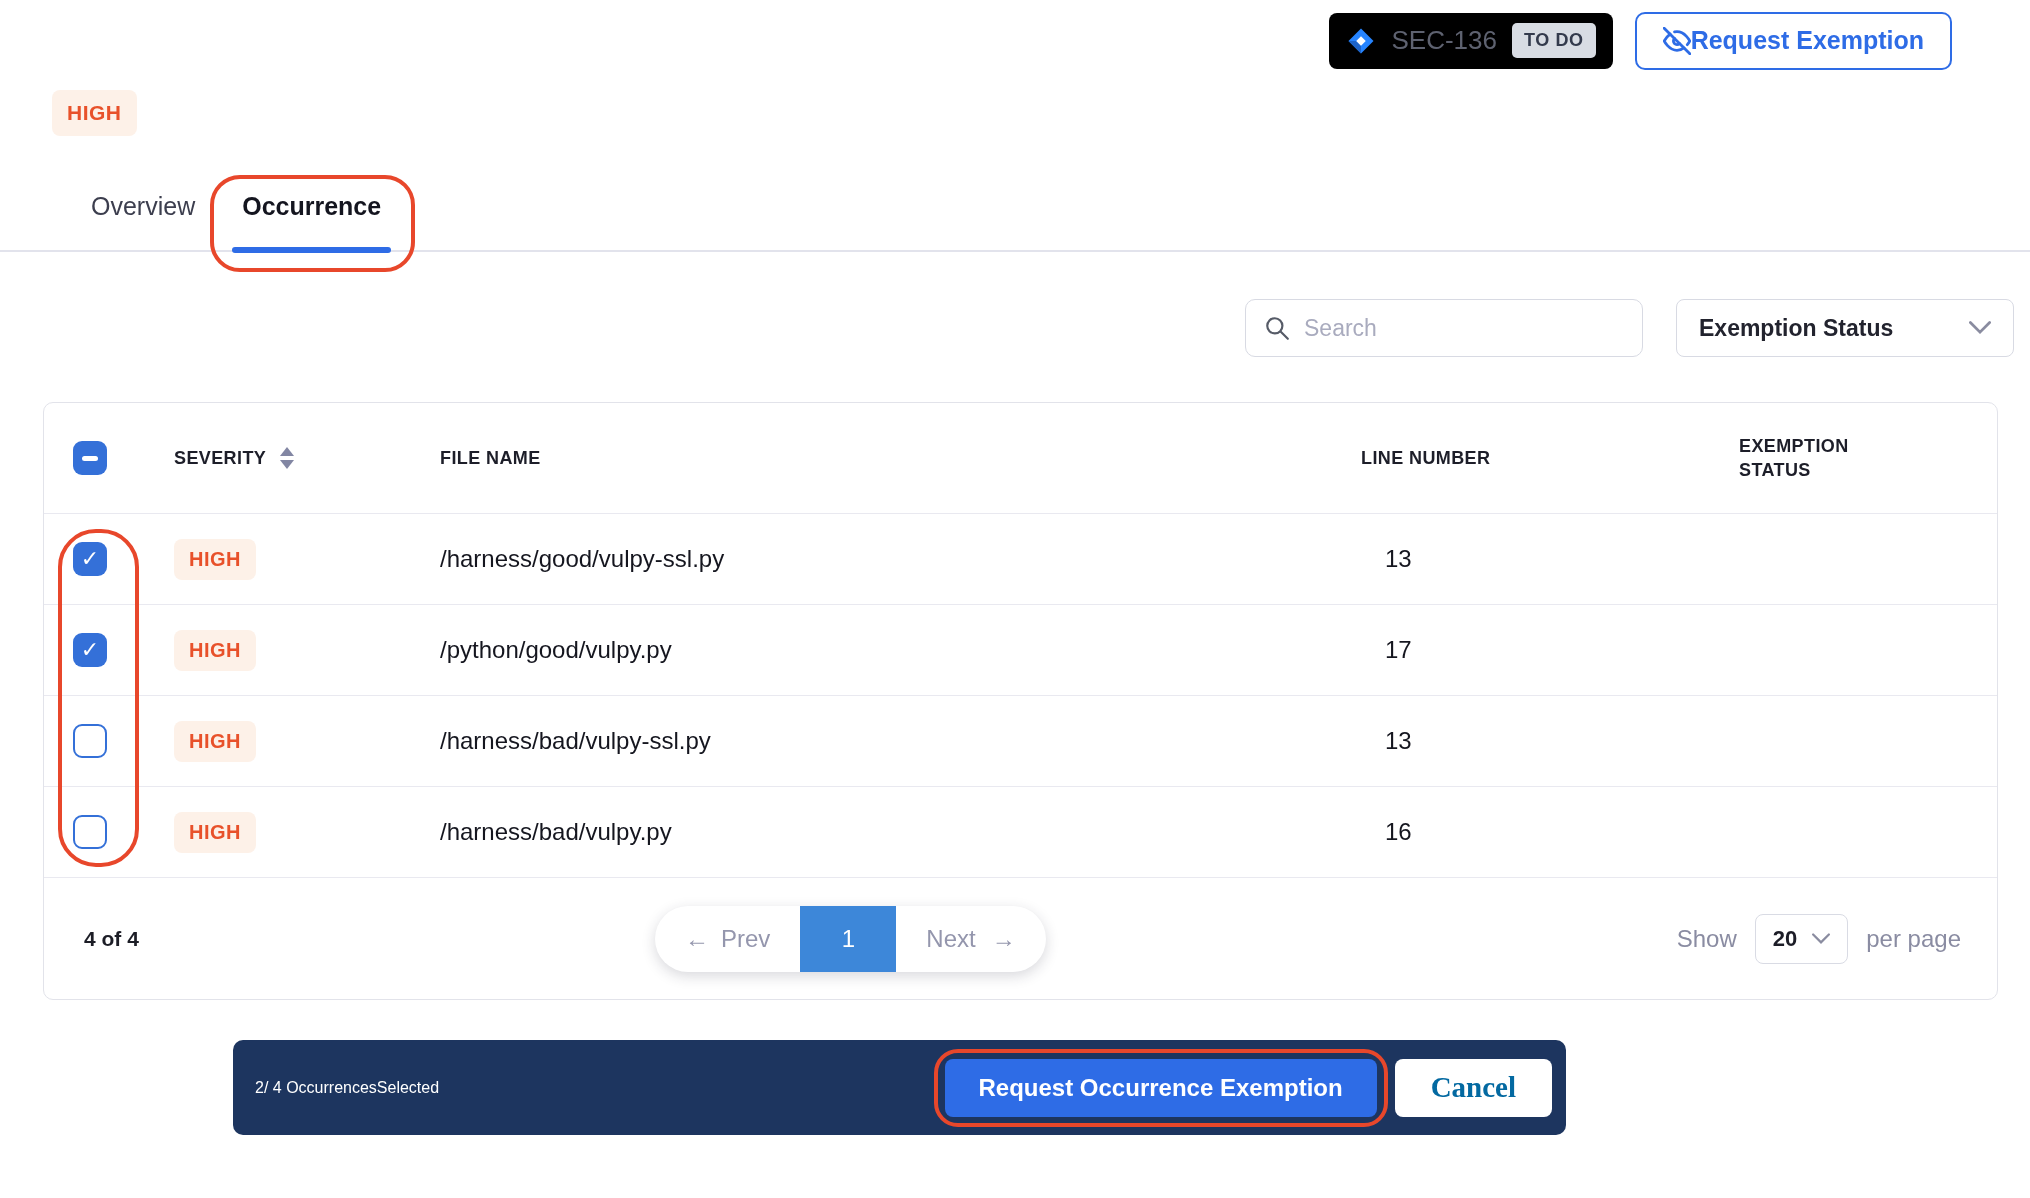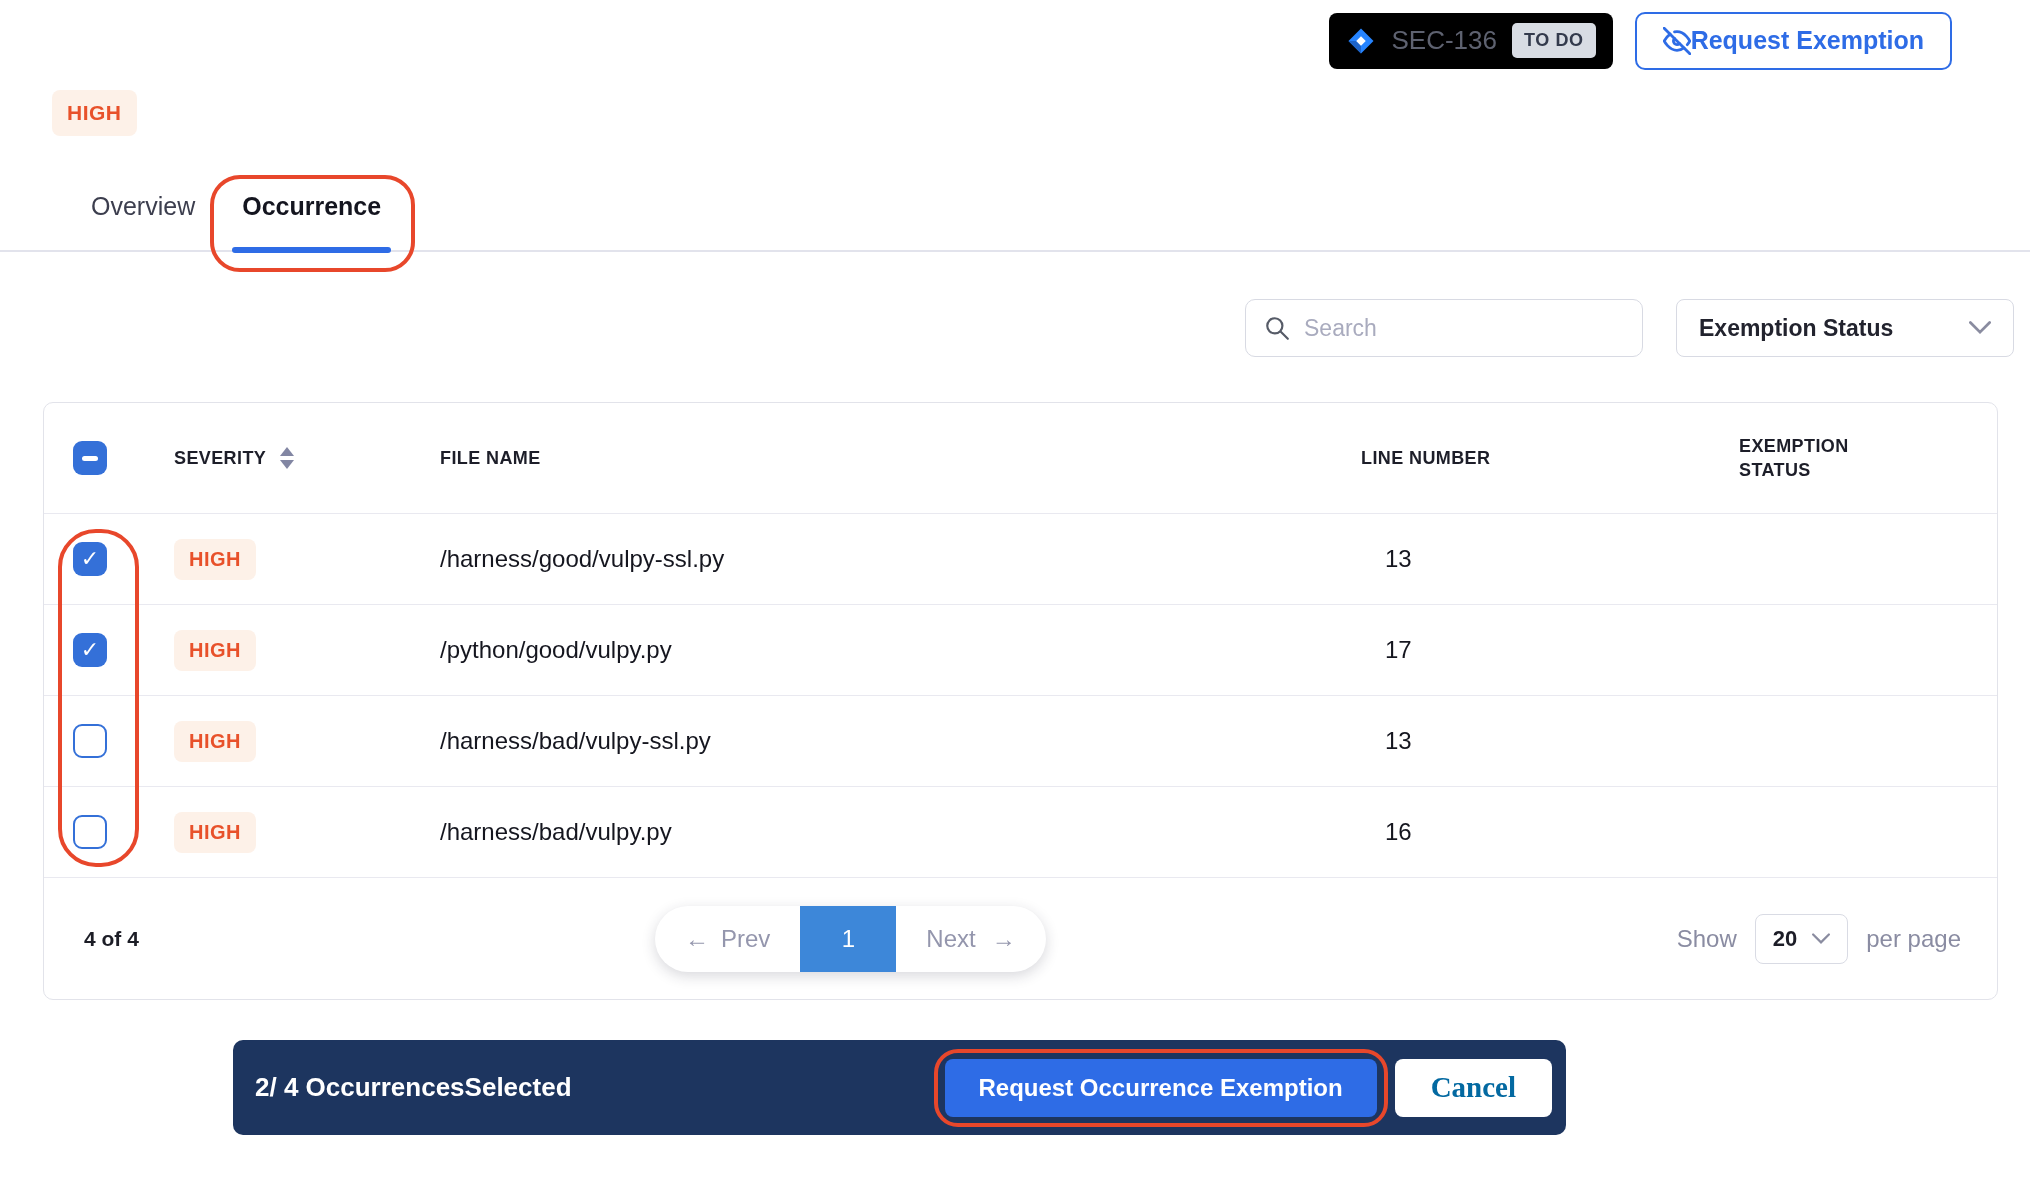--- a/index.html
+++ b/index.html
@@ -100,21 +100,21 @@
   .pagesize { margin-left: auto; margin-right: 36px; display: flex; align-items: center;
     gap: 18px; font-size: 24px; color: #8a8ca2; }
   .size-select { border: 1.5px solid #d9dbe4; border-radius: 8px; padding: 11px 17px;
     display: flex; align-items: center; gap: 15px; color: #1c1d27; font-weight: bold;
     font-size: 22px; cursor: pointer; }
 
   
   .selection-bar { margin: 40px 0 0 233px; width: 1333px; height: 95px;
     background: #1d355f; border-radius: 10px; display: flex; align-items: center;
     padding: 0 14px 0 22px; gap: 18px; }
-  .sel-text { color: #fff; font-size: 26px; font-weight: 700; }
+  .sel-text { color: #fff; font-size: 16px; font-weight: 400; }
   .btn-wrap { margin-left: auto; position: relative; }
   .btn-primary { height: 58px; padding: 0 34px; background: #2e6ce6; color: #fff;
     font-weight: bold; font-size: 24px; border: none; border-radius: 8px; cursor: pointer;
     font-family: inherit; }
   .btn-white { height: 58px; padding: 0 36px; background: #fff; color: #0369a1;
     font-weight: bold; font-size: 29px; border: none; border-radius: 8px; cursor: pointer;
     font-family: Liberation Serif, serif; }
 
   
   .annotation { position: absolute; border: 4px solid #e8472b; pointer-events: none; }

